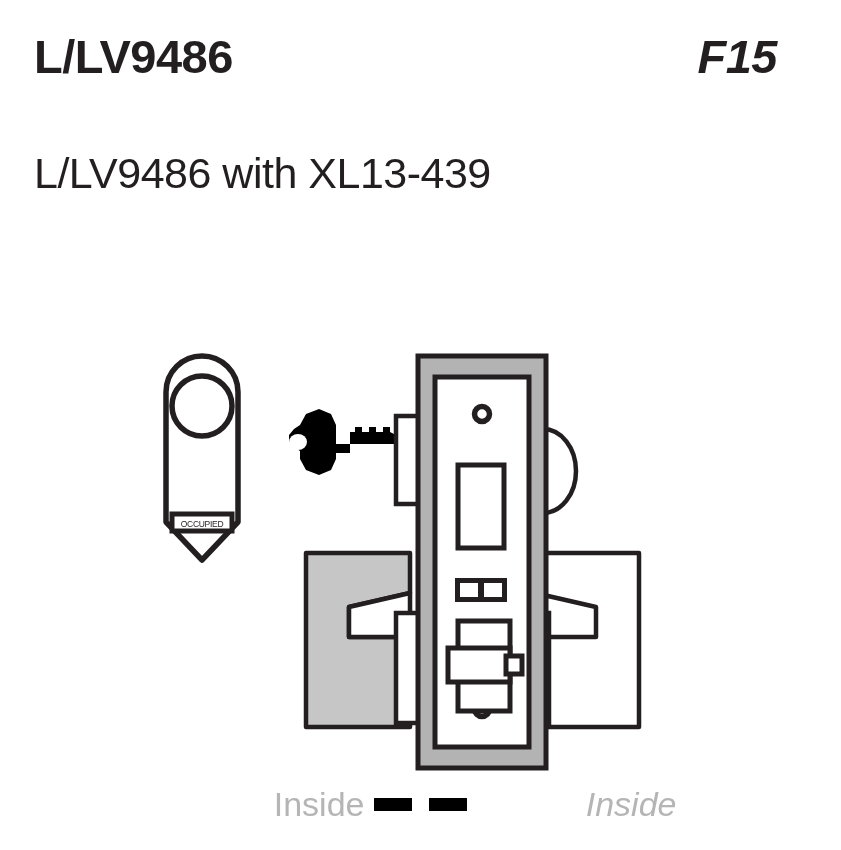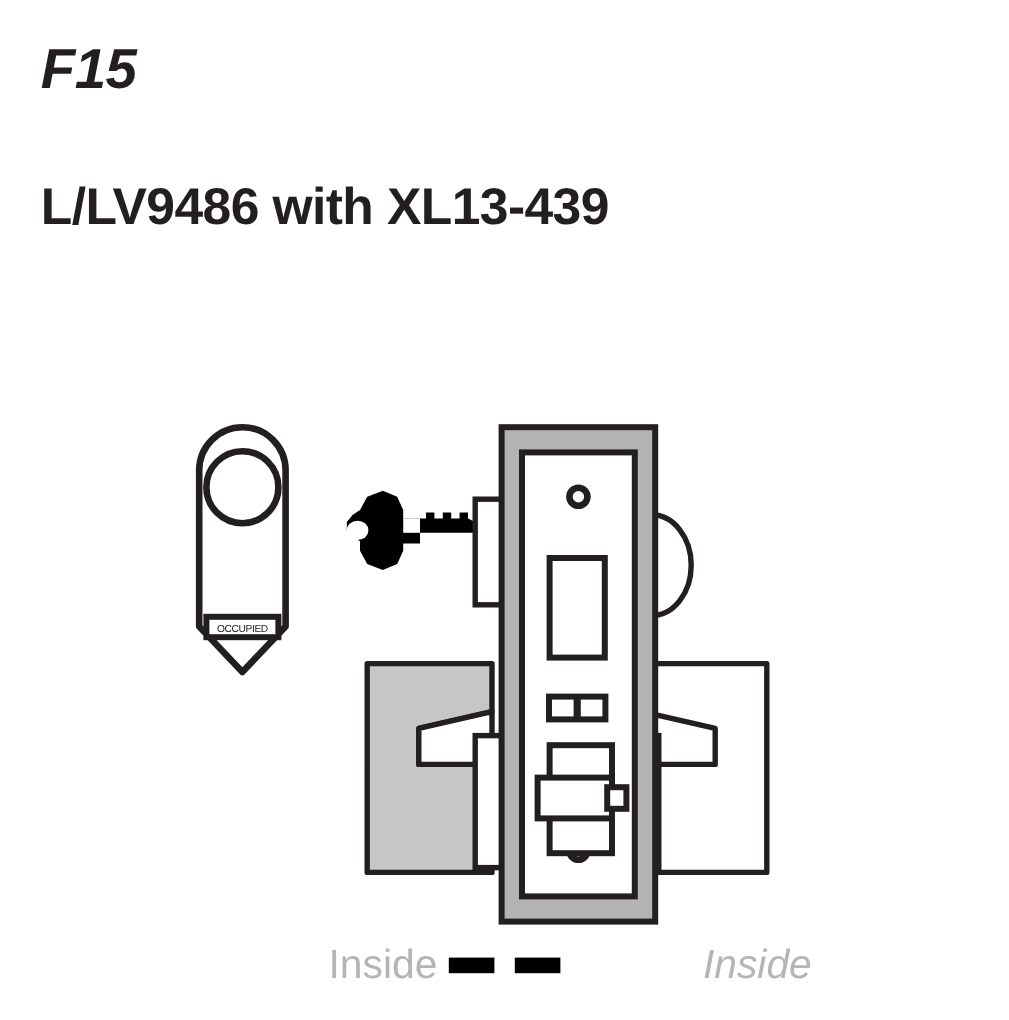--- a/index.html
+++ b/index.html
@@ -45,21 +45,21 @@
   .function-code {
     margin-right: 32px;
     font-style: italic;
   }
   .subtitle {
     position: absolute;
     left: 34px;
     top: 145px;
     width: 560px;
     font-size: 43px;
-    font-weight: bold;
+    font-weight: normal;
     color: #231f20;
     letter-spacing: -0.5px;
     line-height: 1.33;
   }
 
   
   .diagram-wrap {
     position: absolute;
     left: 0;
     top: 332px;
@@ -102,20 +102,21 @@
     width: 38px;
     height: 13px;
     background: #000000;
   }
 </style>
 </head>
 <body>
 
 <div class="header">
   <div class="title-row">
+    <span class="model-code">L/LV9486</span>
     <span class="function-code">F15</span>
   </div>
   <div class="subtitle">L/LV9486 with XL13-439</div>
 </div>
 
 <div class="diagram-wrap">
   <svg class="diagram-svg" viewBox="0 0 841 460" xmlns="http://www.w3.org/2000/svg">
 
     <g>
       <path d="M 166 60

